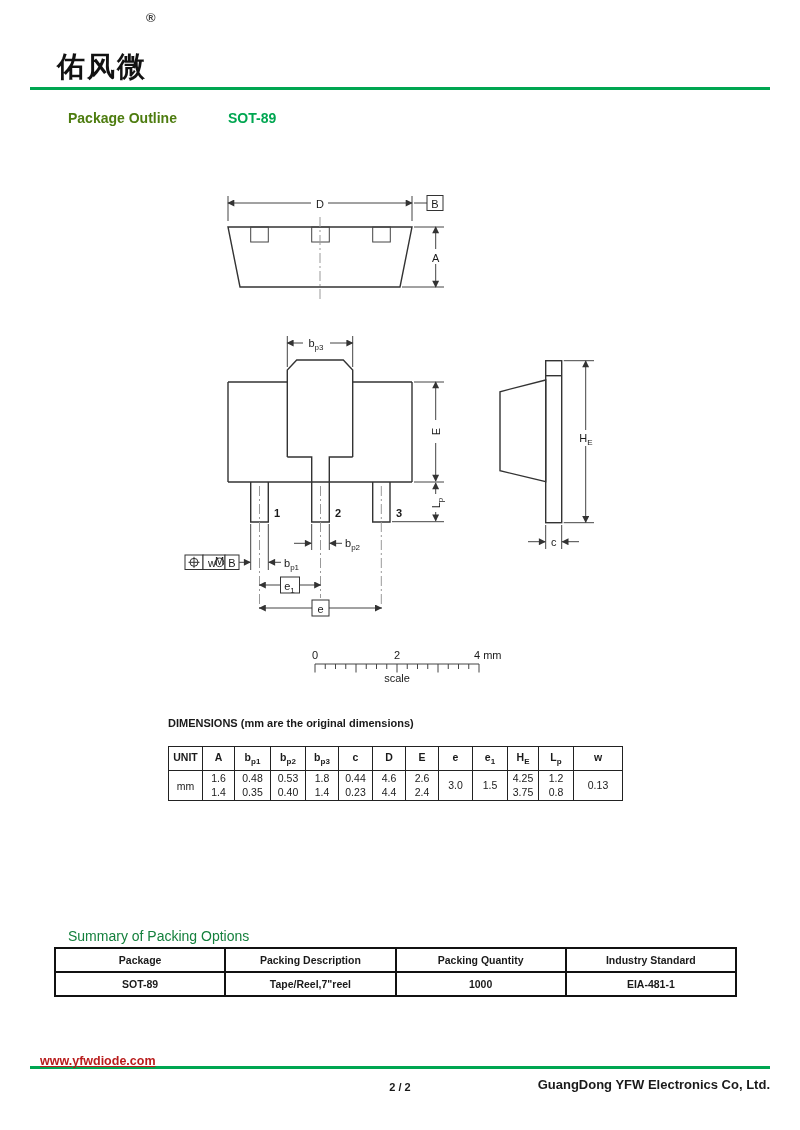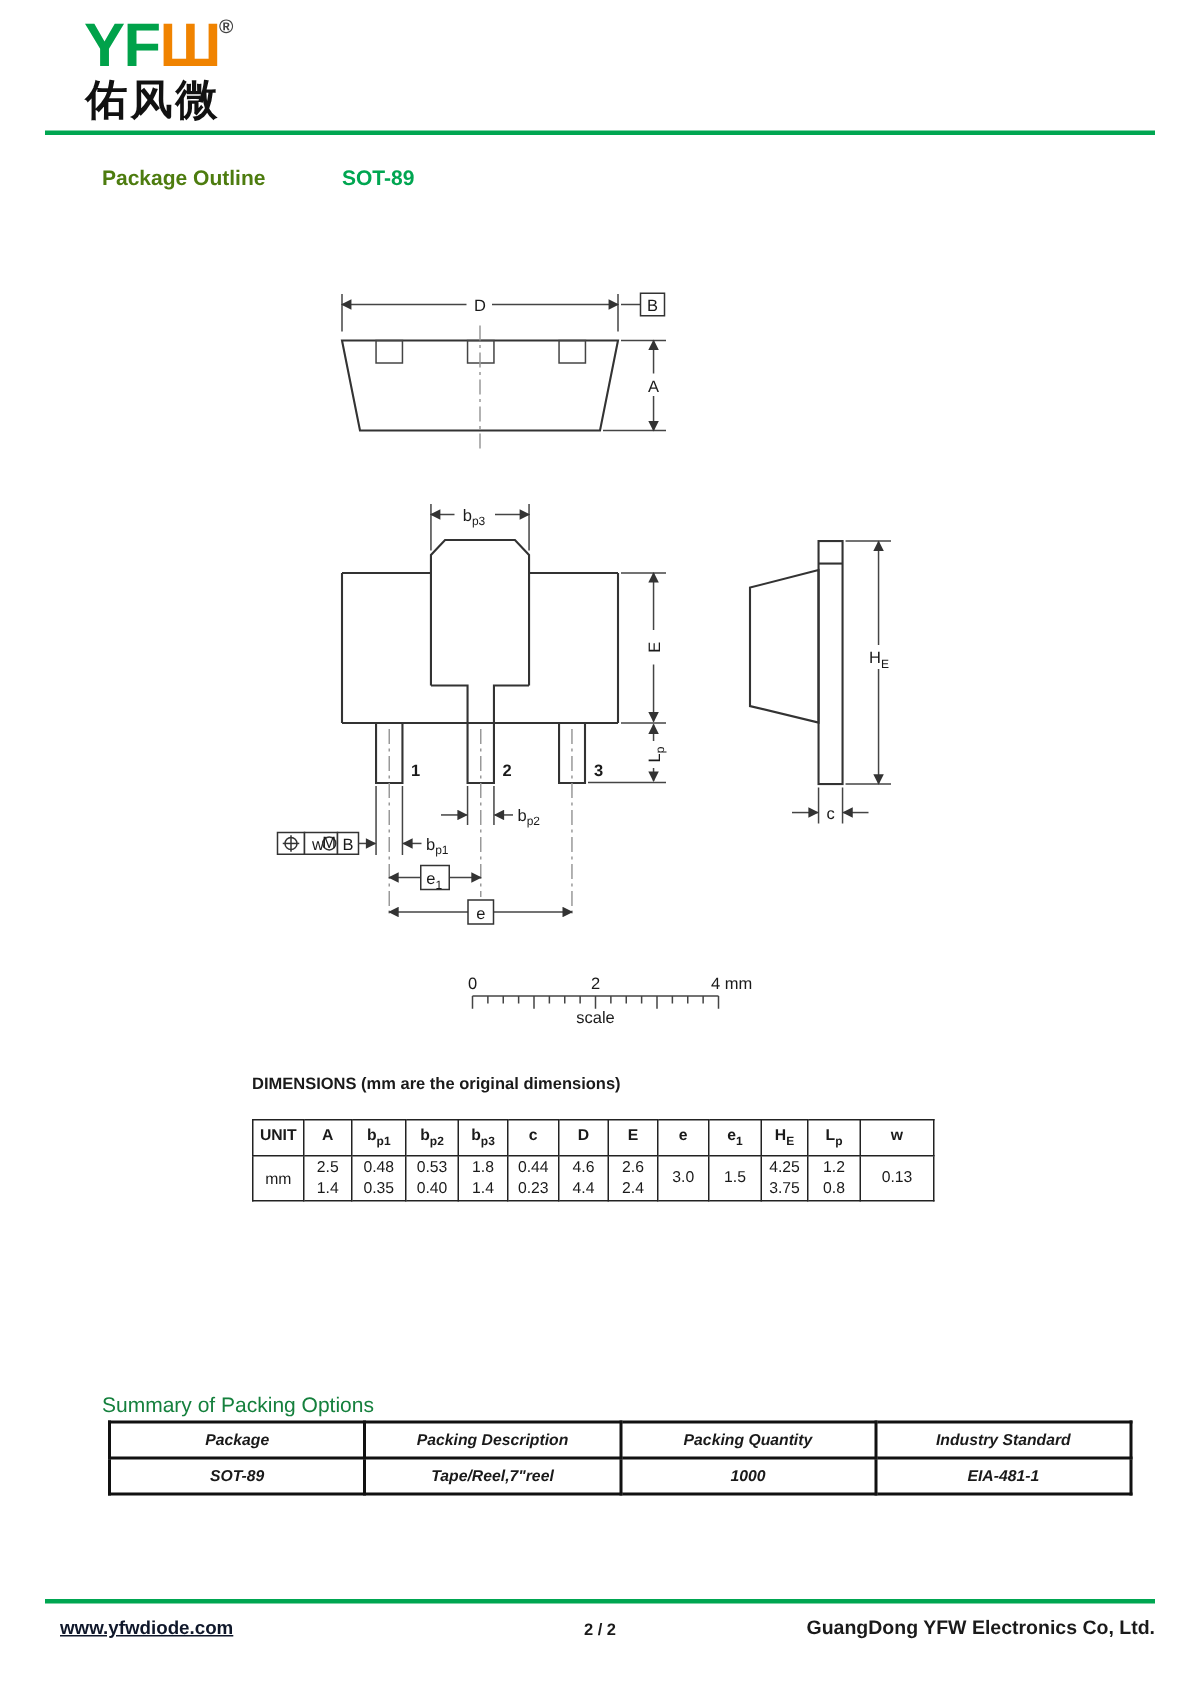--- a/index.html
+++ b/index.html
@@ -37,37 +37,36 @@
   #dims-table{table-layout:fixed;width:454px;}
   #dims-table th,#dims-table td{border:1px solid #222;text-align:center;vertical-align:middle;
       font-size:10.5px;padding:0;}
   #dims-table th{height:23px;font-weight:bold;}
   #dims-table td{height:29px;}
   #dims-table sub{font-size:8px;font-weight:bold;}
   .vcell{display:flex;flex-direction:column;justify-content:center;line-height:1.25;}
 
   
   #packing-title{left:68px;top:928px;font-size:14px;font-weight:normal;color:#15803d;}
-  #packing-table-wrap{left:72px;top:947px;font-style:italic;}
+  #packing-table-wrap{left:54px;top:947px;}
   #packing-table{table-layout:fixed;width:683px;}
   #packing-table th,#packing-table td{border:2px solid #111;text-align:center;font-size:10.5px;
       font-weight:bold;height:22px;padding:0;}
 
   
   #rule-footer{top:1066px;}
-  #footer-link{left:40px;top:1078px;font-size:12.5px;font-weight:bold;color:#0f172a;text-decoration:underline;}
+  #footer-link{left:40px;top:1054px;font-size:12.5px;font-weight:bold;color:#b91c1c;text-decoration:underline;}
   #footer-page{left:360px;top:1081px;width:80px;text-align:center;font-size:11px;font-weight:bold;}
   #footer-company{right:30px;top:1077px;font-size:13px;font-weight:bold;text-align:right;}
 </style>
 </head>
 <body>
 
 <div id="page">
 
-  <div class="abs" id="logo-latin"><span class="g">Y</span><span class="g">F</span><span class="o">Ш</span></div>
   <div class="abs" id="logo-reg">®</div>
   <div class="abs" id="logo-cn">佑风微</div>
   <div class="abs green-rule" id="rule-header"></div>
   <div class="abs" id="section-row">Package Outline</div>
   <div class="abs" id="section-value">SOT-89</div>
 
   <svg class="abs" id="drawing" width="800" height="560" viewBox="0 140 800 560">
     <defs>
       <marker id="ar" viewBox="0 0 10 10" refX="9" refY="5" markerWidth="9" markerHeight="7" orient="auto-start-reverse">
           <path d="M0,0L10,5L0,10z" fill="#333"></path>
@@ -236,21 +235,21 @@
         <th><span>e</span><sub></sub></th>
         <th><span>e</span><sub>1</sub></th>
         <th><span>H</span><sub>E</sub></th>
         <th><span>L</span><sub>p</sub></th>
         <th><span>w</span><sub></sub></th>
       </tr>
       <tr>
         <td>mm</td>
         <td>
               <div class="vcell">
-                <div>2.5</div>
+                <div>1.6</div>
                 <div>1.4</div>
               </div>
             </td>
         <td>
               <div class="vcell">
                 <div>0.48</div>
                 <div>0.35</div>
               </div>
             </td>
         <td>

